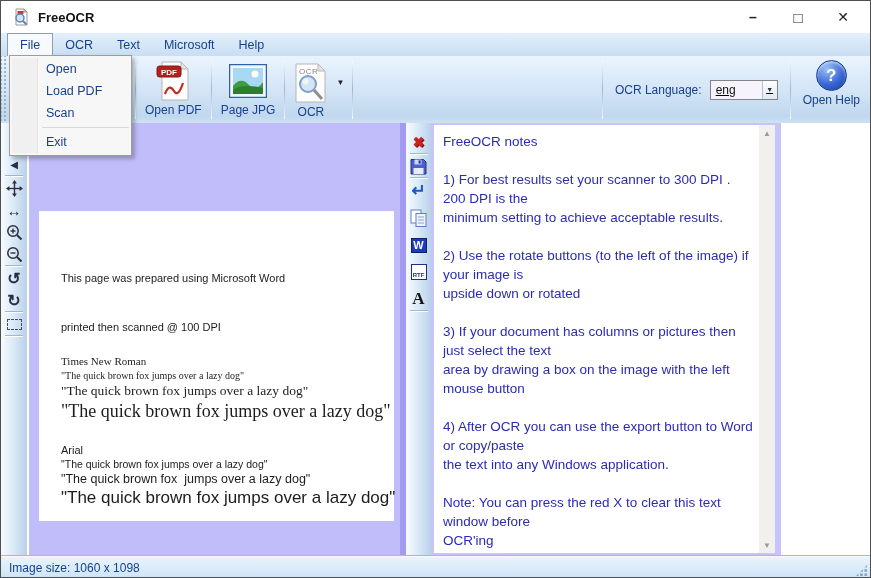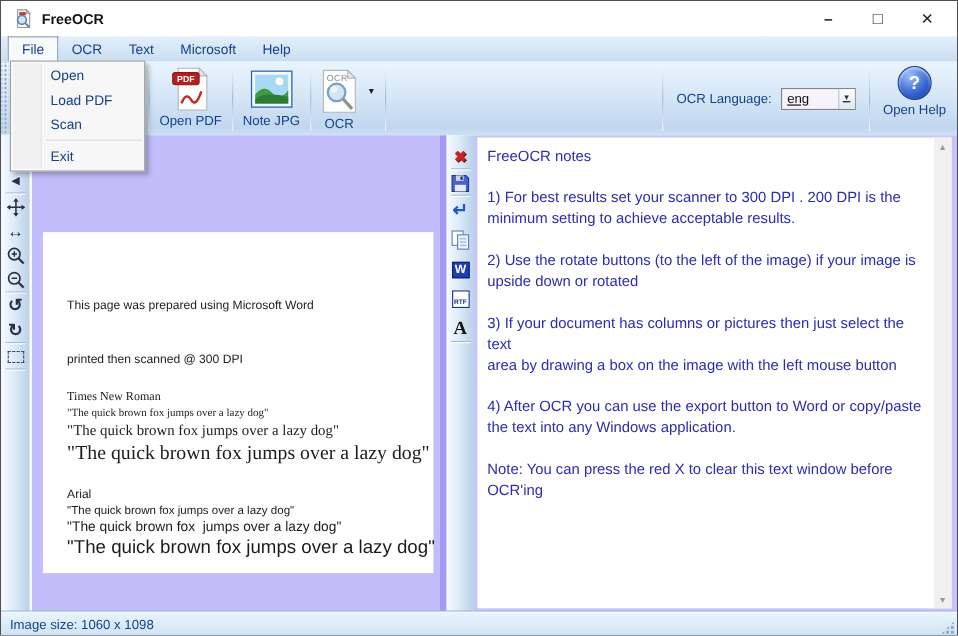--- a/index.html
+++ b/index.html
@@ -59,21 +59,21 @@
   .d-serif-md { font-size:13.5px; font-family:"Liberation Serif",serif; margin-top:2px; }
   .d-serif-lg { font-size:18px; font-family:"Liberation Serif",serif; margin-top:2px; }
   .d-sans-label { font-size:11px; margin-top:22px; }
   .d-sans-sm { font-size:10.5px; margin-top:2px; }
   .d-sans-md { font-size:12.5px; margin-top:2px; }
   .d-sans-lg { font-size:17px; margin-top:2px; }
   .d-serif-end { font-size:12.5px; font-family:"Liberation Serif",serif; margin-top:22px; }
 
   .vstrip { position:absolute; left:399px; top:0; width:6px; height:100%; background:#a29af3; }
 
-  .right-panel { position:absolute; left:430px; top:0; width:440px; height:100%; background:#c7c4fa; padding:2px 6px 3px 3px; }
+  .right-panel { position:absolute; left:430px; top:0; width:350px; height:100%; background:#c7c4fa; padding:2px 6px 3px 3px; }
   .right-inner { width:100%; height:100%; background:#fff; display:flex; }
   .notes-area { flex:1; padding:7px 4px 0 9px; font-size:13.5px; line-height:19px; color:#2b2bb3; white-space:pre-line; overflow:hidden; }
   .scrollbar { width:16px; background:#f1f0ee; display:flex; flex-direction:column; justify-content:space-between; align-items:center; }
   .sb-arrow { height:16px; width:100%; display:flex; align-items:center; justify-content:center; font-size:8px; color:#9a9a9a; }
 
   
   .statusbar { position:absolute; left:0; top:555px; width:100%; height:23px; background:linear-gradient(#e9f4fd,#cde3f6); border-top:1px solid #f8fbfe; box-shadow:0 -1px 0 #9dbbd8; display:flex; align-items:center; padding-left:8px; }
   .status-text { font-size:12px; color:#15428b; }
   .resize-grip { position:absolute; right:2px; bottom:2px; width:13px; height:13px; background-image:radial-gradient(circle,#89a5c4 1.4px,transparent 1.6px); background-size:4.3px 4.3px; clip-path:polygon(100% 0,100% 100%,0 100%); }
 
@@ -136,21 +136,21 @@
     <div class="tb-btn">
       <div class="tb-ico">
         <svg width="38" height="34" viewBox="0 0 38 34">
           <rect x="0.5" y="0.5" width="37" height="33" fill="#f2f7fc" stroke="#2e62ad" stroke-width="1.5"></rect>
           <rect x="4" y="4" width="30" height="26" fill="#a8d8f4"></rect>
           <circle cx="26" cy="10" r="3.5" fill="#fdfdf0"></circle>
           <path d="M4 22 q8 -10 16 -1 q7 7 14 -3 v12 h-30 z" fill="#3f9b40"></path>
           <path d="M4 26 q9 -7 30 -2 v6 h-30 z" fill="#2e7d32"></path>
         </svg>
       </div>
-      <div class="tb-label">Note JPG</div>
+      <div class="tb-label">Page JPG</div>
     </div>
     <div class="tb-sep"></div>
 
     <div class="ocr-group">
       <div class="tb-btn" style="min-width:46px;">
         <div class="tb-ico">
           <svg width="33" height="40" viewBox="0 0 33 40">
             <path d="M2 1 h22 l7 7 v31 h-29 z" fill="#fdfdfd" stroke="#b5b5b5"></path>
             <path d="M24 1 l7 7 h-7 z" fill="#e6e6e6" stroke="#b5b5b5"></path>
             <text x="5" y="11" font-size="8" fill="#8a8a8a" font-family="Liberation Sans, sans-serif" letter-spacing="0.5">OCR</text>
@@ -222,21 +222,21 @@
       <div class="strip-sep"></div>
       <div class="s-ico">
         <div style="width:15px; height:11px; border:1.4px dashed #4a4a5a;"></div>
       </div>
       <div class="strip-sep"></div>
     </div>
 
     <div class="image-pane">
       <div class="doc-page">
         <div class="doc-line d-sans-head">This page was prepared using Microsoft Word</div>
-        <div class="doc-line d-sans-head">printed then scanned @ 300 DPI</div>
+        <div class="doc-line d-sans-head">printed then scanned @ 100 DPI</div>
         <div class="doc-line d-serif-label">Times New Roman</div>
         <div class="doc-line d-serif-sm">"The quick brown fox jumps over a lazy dog"</div>
         <div class="doc-line d-serif-md">"The quick brown fox jumps over a lazy dog"</div>
         <div class="doc-line d-serif-lg">"The quick brown fox jumps over a lazy dog"</div>
         <div class="doc-line d-sans-label">Arial</div>
         <div class="doc-line d-sans-sm">"The quick brown fox jumps over a lazy dog"</div>
         <div class="doc-line d-sans-md">"The quick brown fox  jumps over a lazy dog"</div>
         <div class="doc-line d-sans-lg">"The quick brown fox jumps over a lazy dog"</div>
       </div>
     </div>

